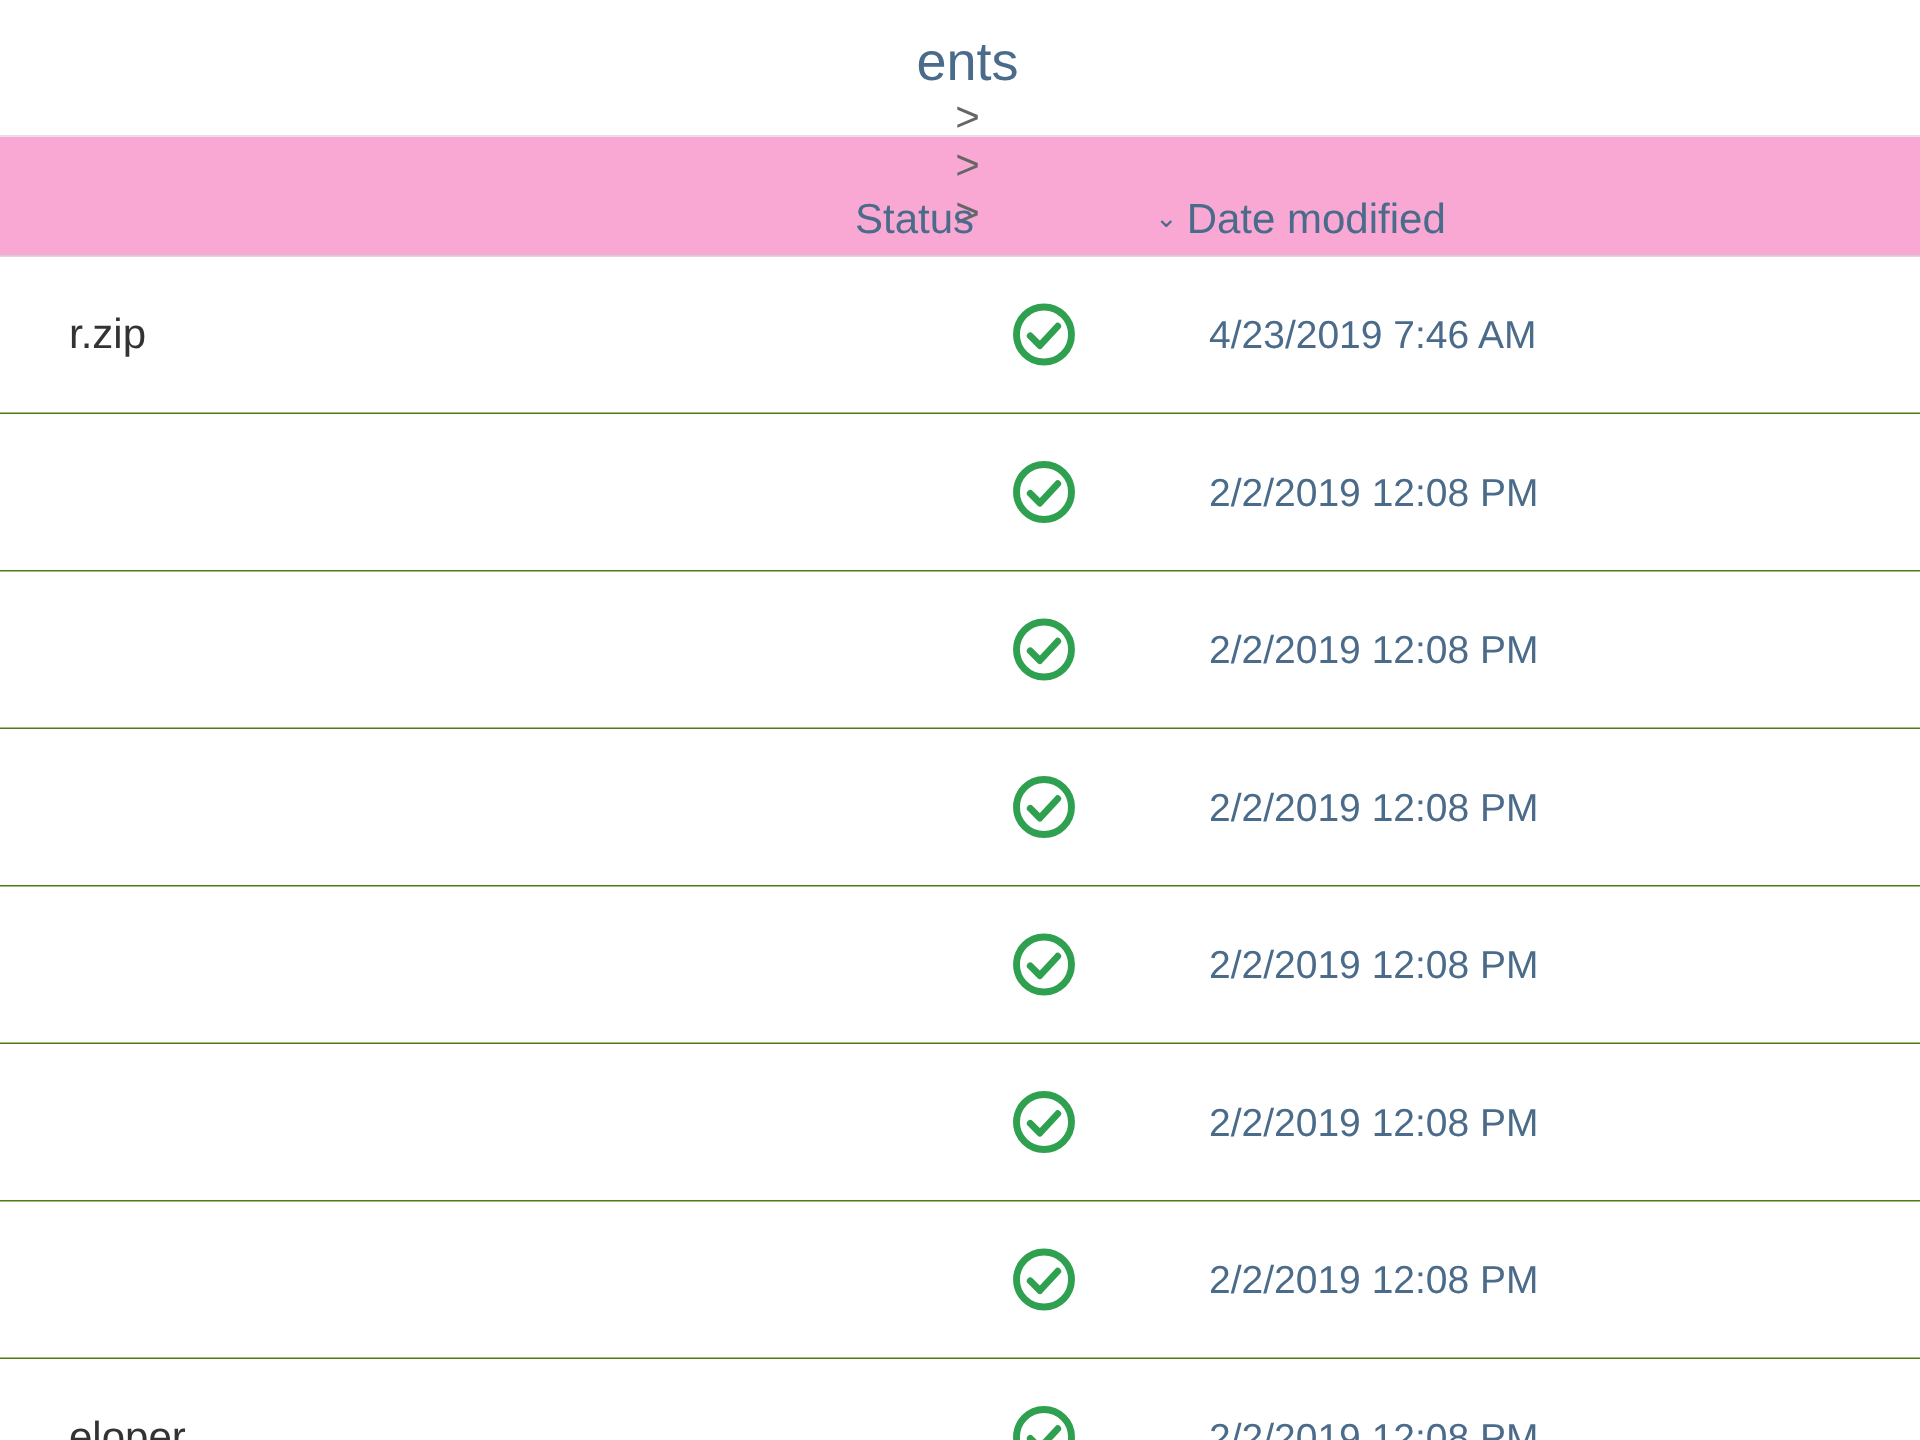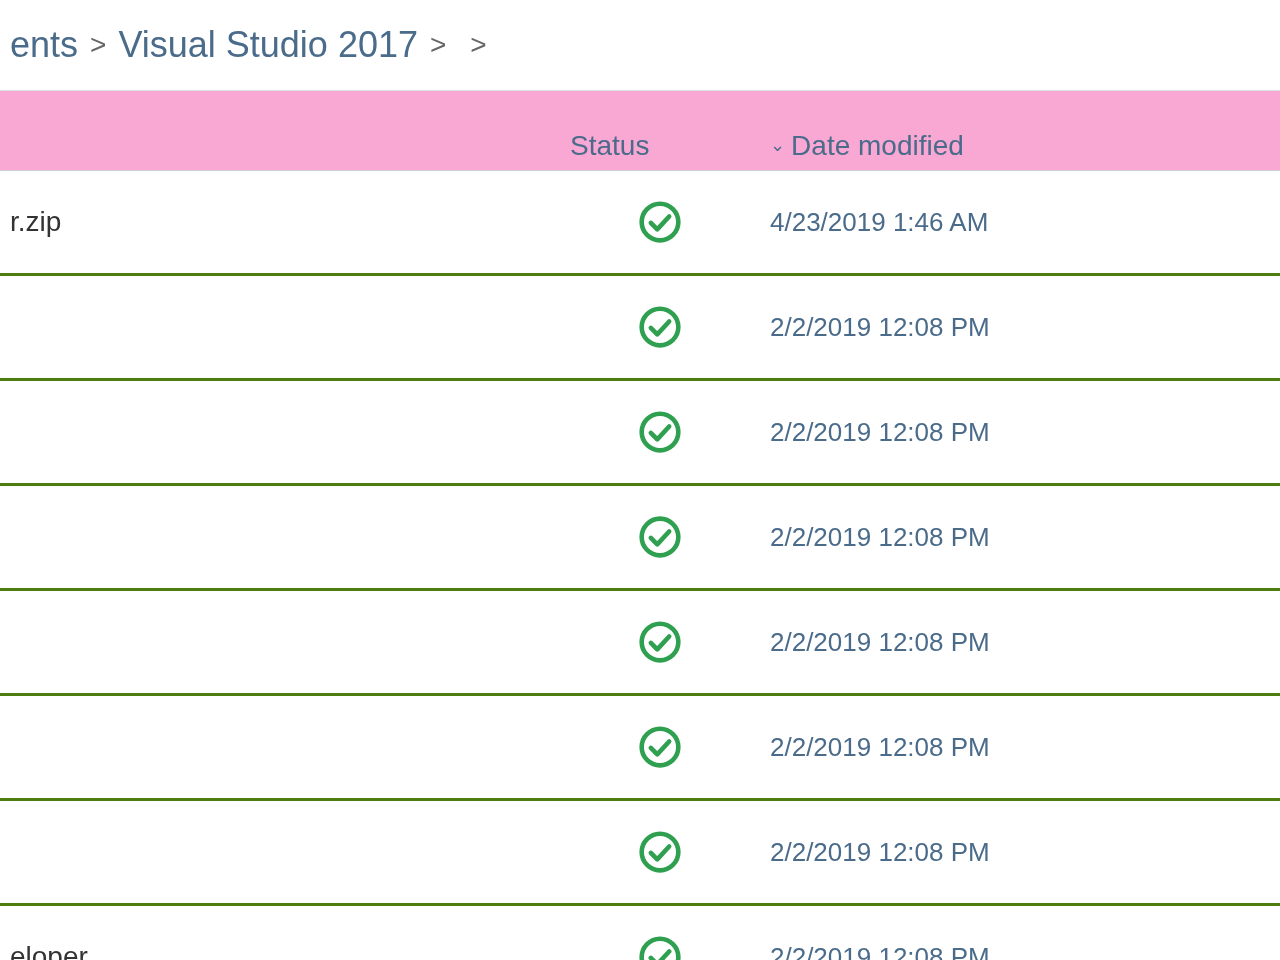--- a/index.html
+++ b/index.html
@@ -17,20 +17,21 @@
     }
 
     .breadcrumb-bar {
       display: flex;
       align-items: center;
       padding: 20px 0 20px 0;
       border-bottom: 1px solid #e0e0e0;
       background: #ffffff;
       height: 91px;
       padding-left: 10px;
+      flex-direction: column;
     }
 
     .breadcrumb-item {
       font-size: 36px;
       color: #4a6b8a;
       font-weight: 400;
       white-space: nowrap;
     }
 
     .breadcrumb-separator {
@@ -70,23 +71,24 @@
 
     .sort-chevron {
       font-size: 18px;
       color: #4a6b8a;
       margin-bottom: 2px;
     }
 
     .file-row {
       display: grid;
       grid-template-columns: 560px 200px 1fr;
-      border-bottom: 3px solid #4d7c0f;
+      border-bottom: 1px solid #4d7c0f;
       height: 105px;
       align-items: center;
+      padding-left: 36px;
     }
 
     .file-name-cell {
       font-size: 28px;
       color: #333;
       padding: 0 10px;
       overflow: hidden;
       text-overflow: ellipsis;
       white-space: nowrap;
     }
@@ -123,21 +125,20 @@
       stroke-linecap: round;
       stroke-linejoin: round;
     }
   </style>
 </head>
 <body>
 
 <div class="breadcrumb-bar">
   <span class="breadcrumb-item">ents</span>
   <span class="breadcrumb-separator">&gt;</span>
-  <span class="breadcrumb-item">Visual Studio 2017</span>
   <span class="breadcrumb-separator">&gt;</span>
   <span class="breadcrumb-separator">&gt;</span>
 </div>
 
 <div class="file-list-container">
 
   <div class="file-list-header">
     <div class="header-cell name-col"></div>
     <div class="header-cell">
       <span>Status</span>
@@ -150,21 +151,21 @@
 
   <div id="file-rows-container">
       <div class="file-row">
         <div class="file-name-cell">r.zip</div>
         <div class="status-cell">
           <svg viewBox="0 0 24 24" width="44" height="44" class="status-icon sync-icon">
             <circle cx="12" cy="12" r="10" stroke="#2ea04f" stroke-width="2" fill="none"></circle>
             <path d="M7 12.5 L10.5 16 L17 9" stroke="#2ea04f" stroke-width="2" fill="none" stroke-linecap="round" stroke-linejoin="round"></path>
           </svg>
         </div>
-        <div class="date-cell">4/23/2019 1:46 AM</div>
+        <div class="date-cell">4/23/2019 7:46 AM</div>
       </div>
       <div class="file-row">
         <div class="file-name-cell"></div>
         <div class="status-cell">
           <svg viewBox="0 0 24 24" width="44" height="44" class="status-icon sync-icon">
             <circle cx="12" cy="12" r="10" stroke="#2ea04f" stroke-width="2" fill="none"></circle>
             <path d="M7 12.5 L10.5 16 L17 9" stroke="#2ea04f" stroke-width="2" fill="none" stroke-linecap="round" stroke-linejoin="round"></path>
           </svg>
         </div>
         <div class="date-cell">2/2/2019 12:08 PM</div>

